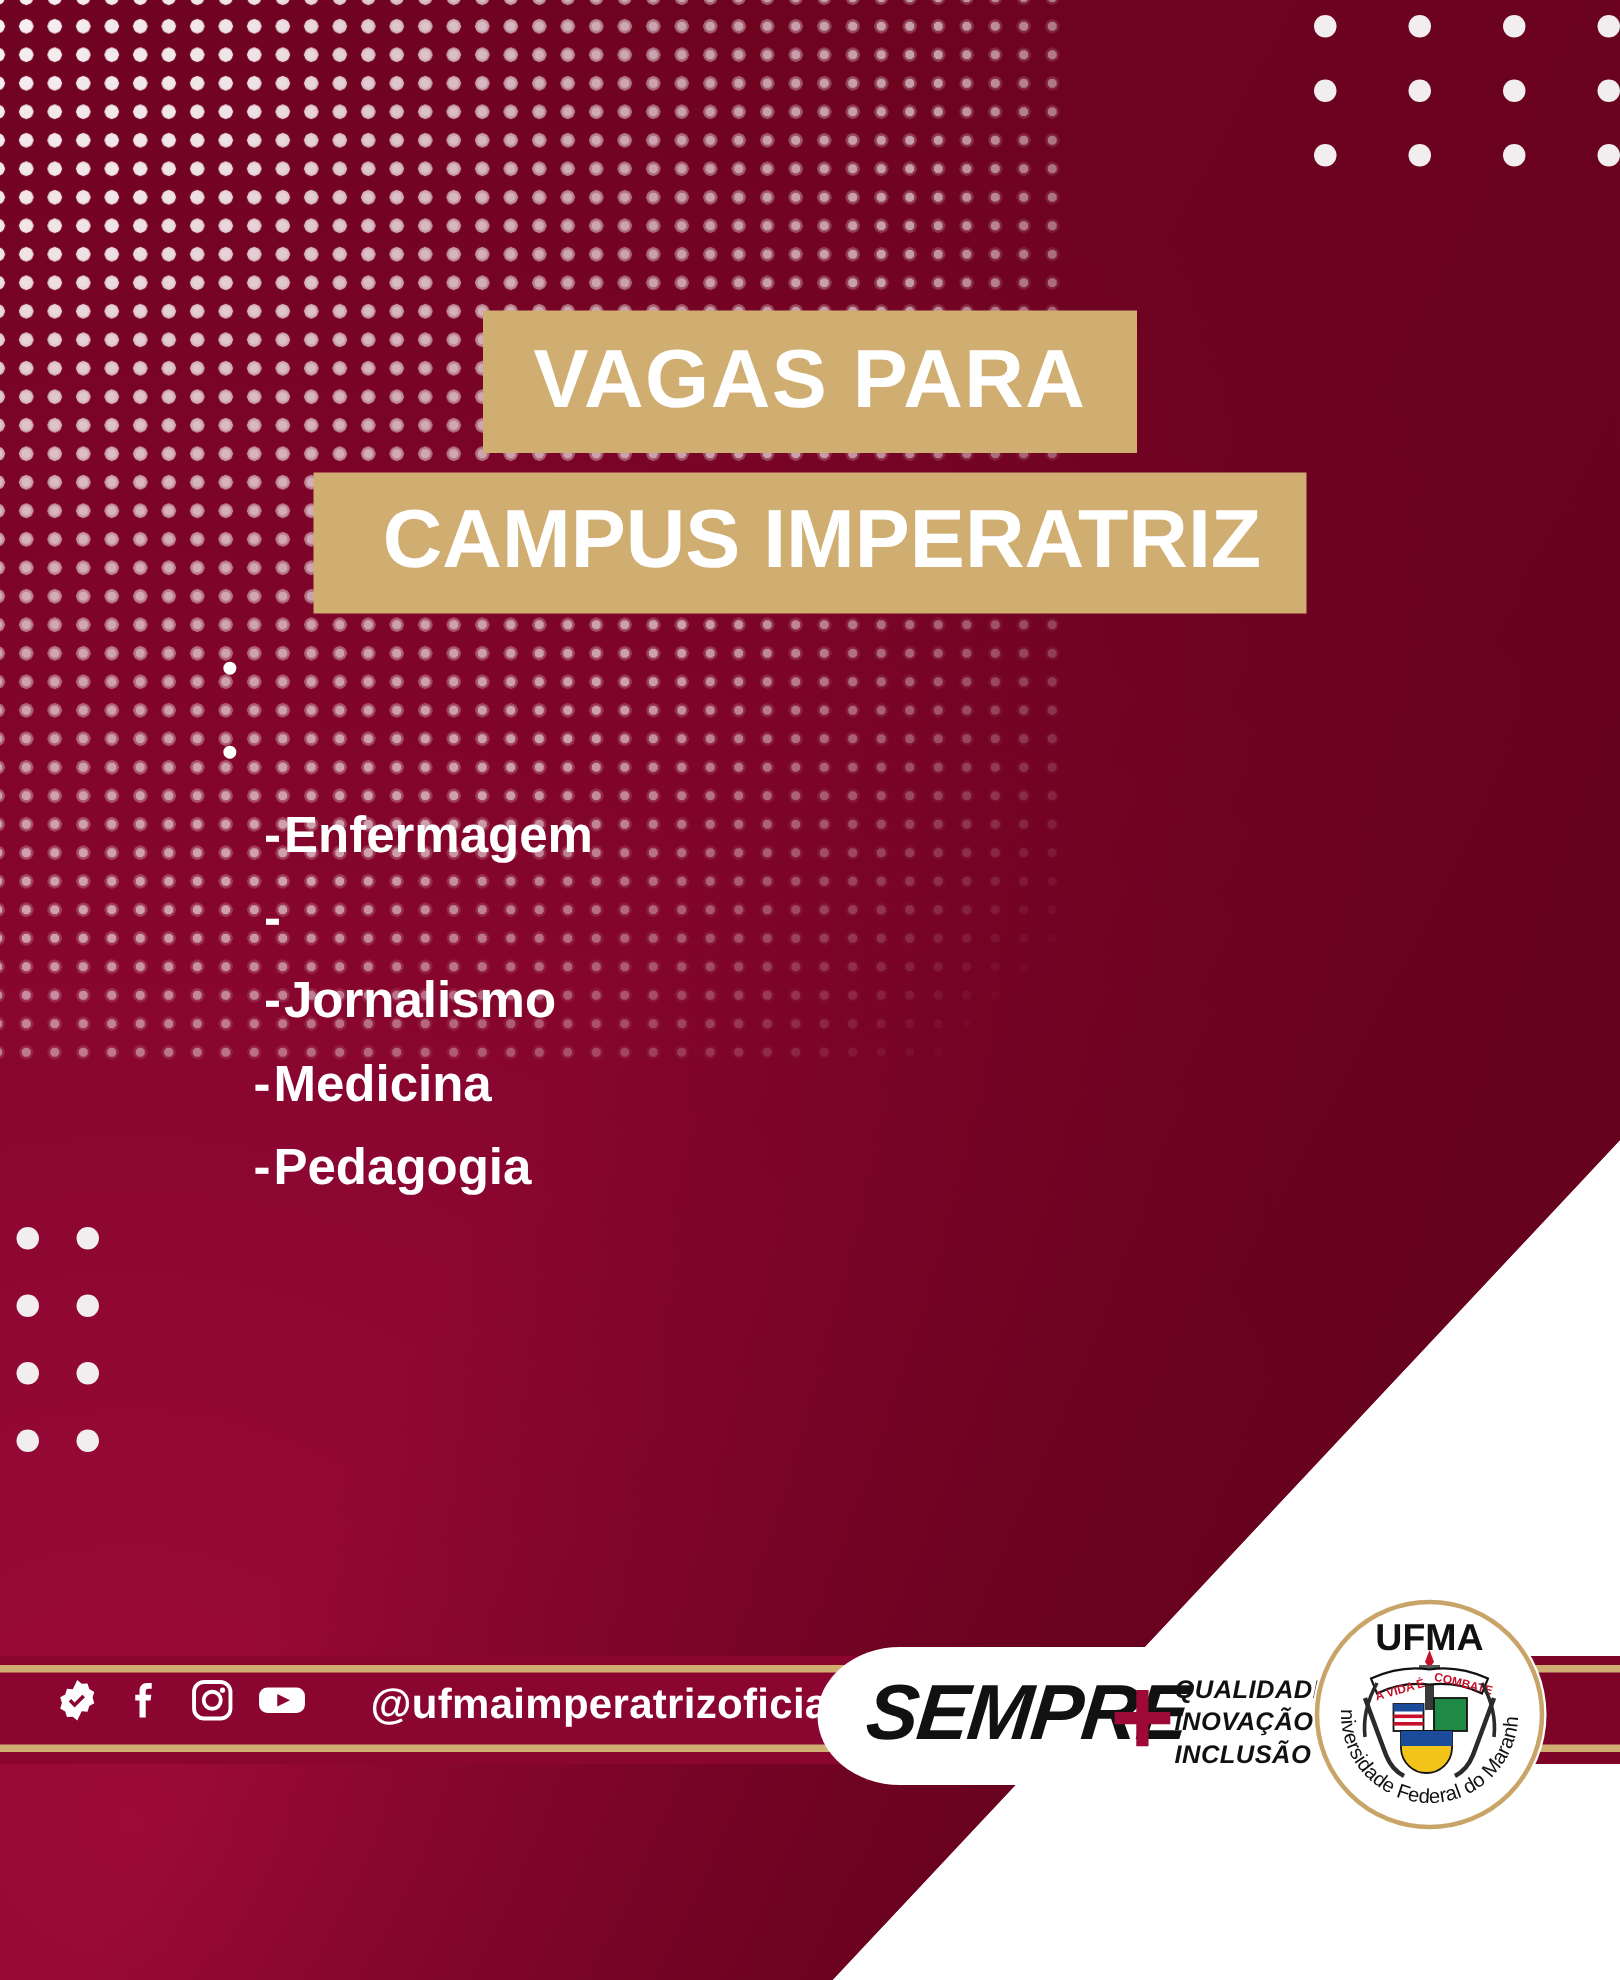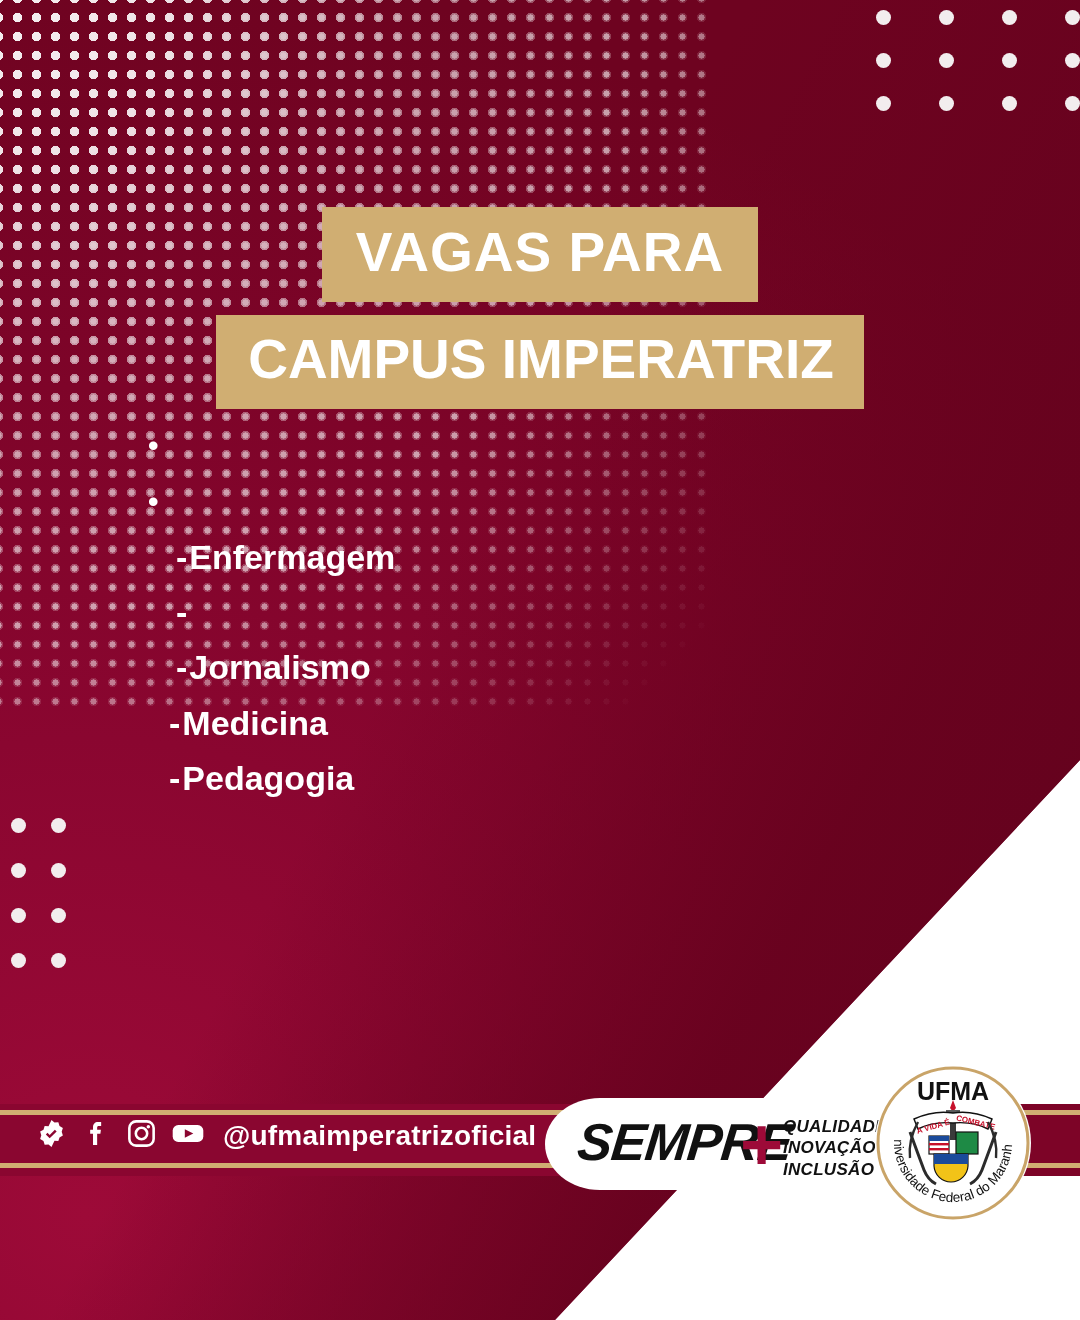--- a/index.html
+++ b/index.html
@@ -115,21 +115,21 @@
     letter-spacing: 1px;
     line-height: 1;
     white-space: nowrap;
   }
   .title-band.one {
     font-size: 55px;
     padding: 18px 34px 22px 34px;
   }
   .title-band.two {
     font-size: 55px;
-    padding: 17px 30px 22px 32px;
+    padding: 17px 30px 22px 46px;
     margin-top: 13px;
     letter-spacing: 0px;
   }
 
   
   .list {
     position: absolute;
     left: 0;
     top: 424px;
     width: 1000px;
@@ -213,21 +213,21 @@
     display: flex;
     align-items: center;
     gap: 14px;
     color: #ffffff;
   }
   .socials .ic { display: block; }
   .handle {
     color: #ffffff;
     font-size: 28px;
     font-weight: 700;
-    margin-left: 4px;
+    margin-left: 28px;
     letter-spacing: .2px;
   }
 
   
   .sempre {
     position: absolute;
     left: 578px;
     top: 1098px;
     width: 290px;
     height: 86px;

